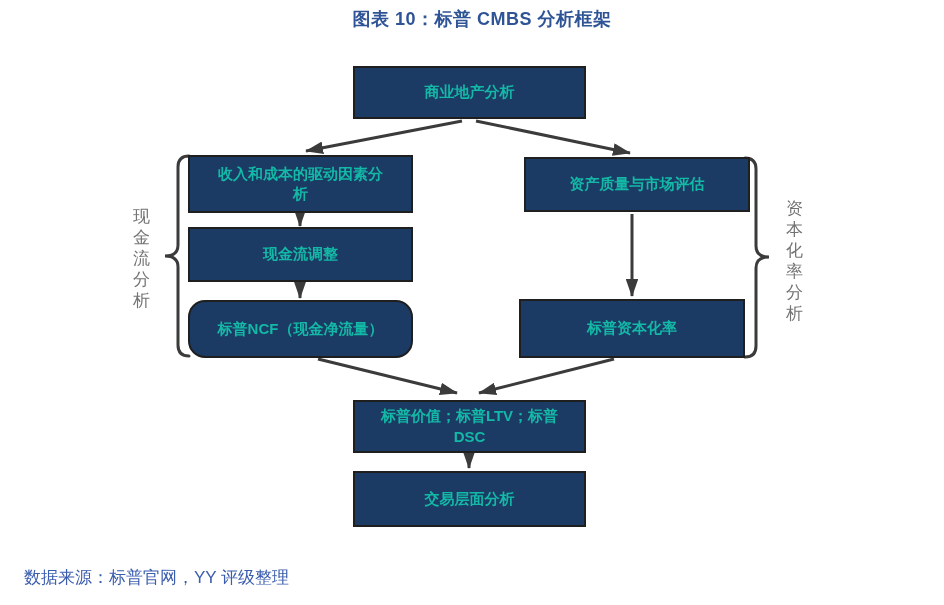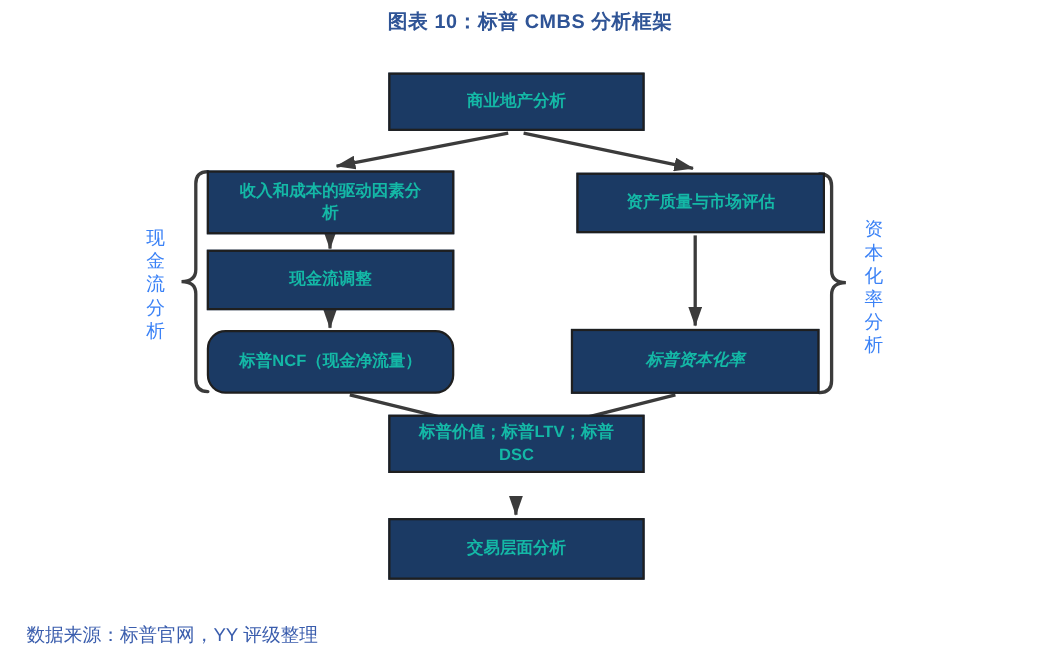--- a/index.html
+++ b/index.html
@@ -29,28 +29,28 @@
     text-align:center;
     white-space:pre-line;
     line-height:1.35;
     padding:2px 8px;
   }
   .node-top            {left:353px;top:66px; width:233px;height:53px;}
   .node-left-driver    {left:188px;top:155px;width:225px;height:58px;}
   .node-left-adjust    {left:188px;top:227px;width:225px;height:55px;}
   .node-left-ncf       {left:188px;top:300px;width:225px;height:58px;border-radius:17px;}
   .node-right-quality  {left:524px;top:157px;width:226px;height:55px;}
-  .node-right-caprate  {left:519px;top:299px;width:226px;height:59px;font-style:italic;}
-  .node-merge          {left:353px;top:377px;width:233px;height:53px;}
+  .node-right-caprate  {left:519px;top:299px;width:226px;height:59px;}
+  .node-merge          {left:353px;top:400px;width:233px;height:53px;}
   .node-bottom         {left:353px;top:471px;width:233px;height:56px;}
   .vlabel{
     position:absolute;
     width:19px;
     font-size:17px;
-    color:#3b82f6;
+    color:#737373;
     line-height:21px;
     text-align:center;
     word-break:break-all;
     white-space:normal;
   }
   .vlabel-left {left:132px;top:206px;}
   .vlabel-right{left:785px;top:198px;}
   .source-line{
     position:absolute;left:24px;top:566px;
     font-size:17px;

